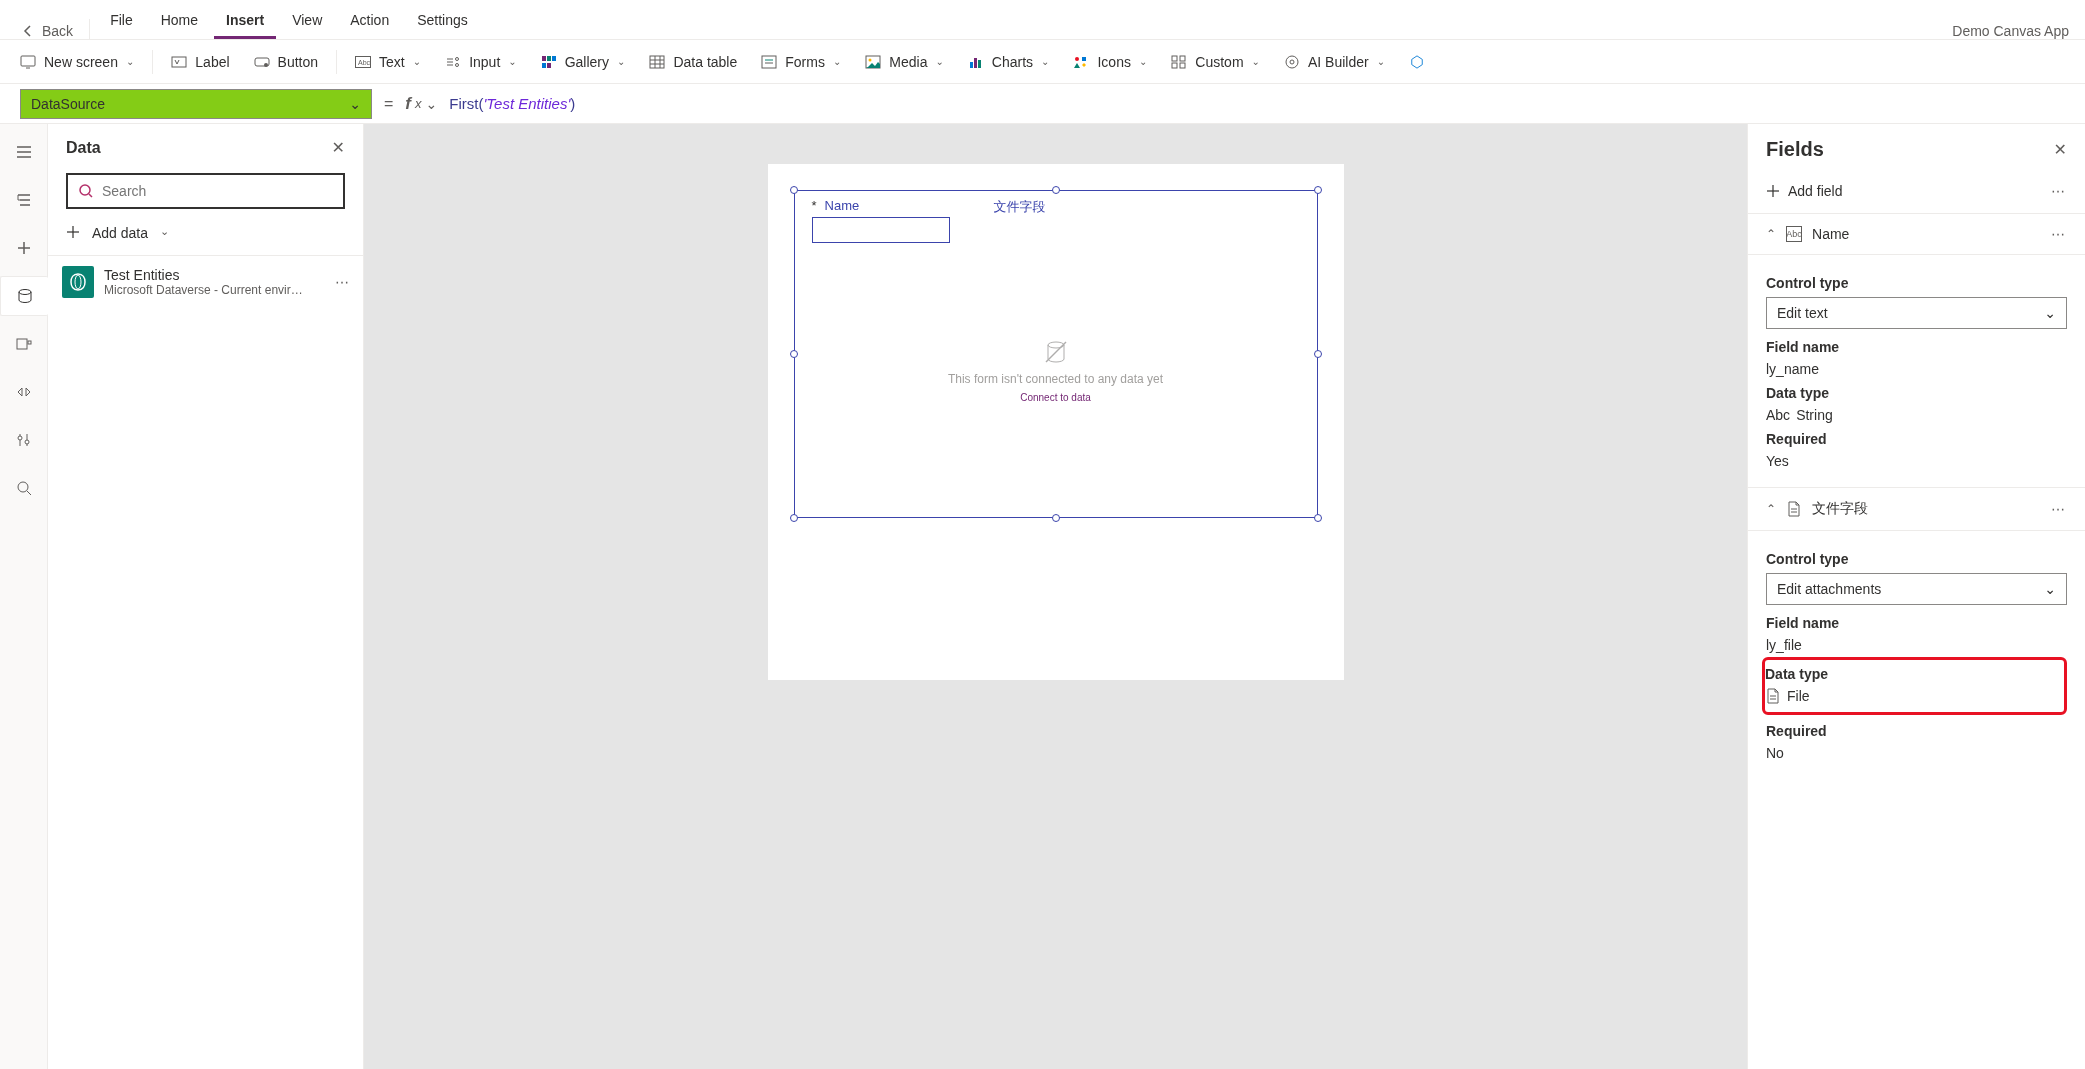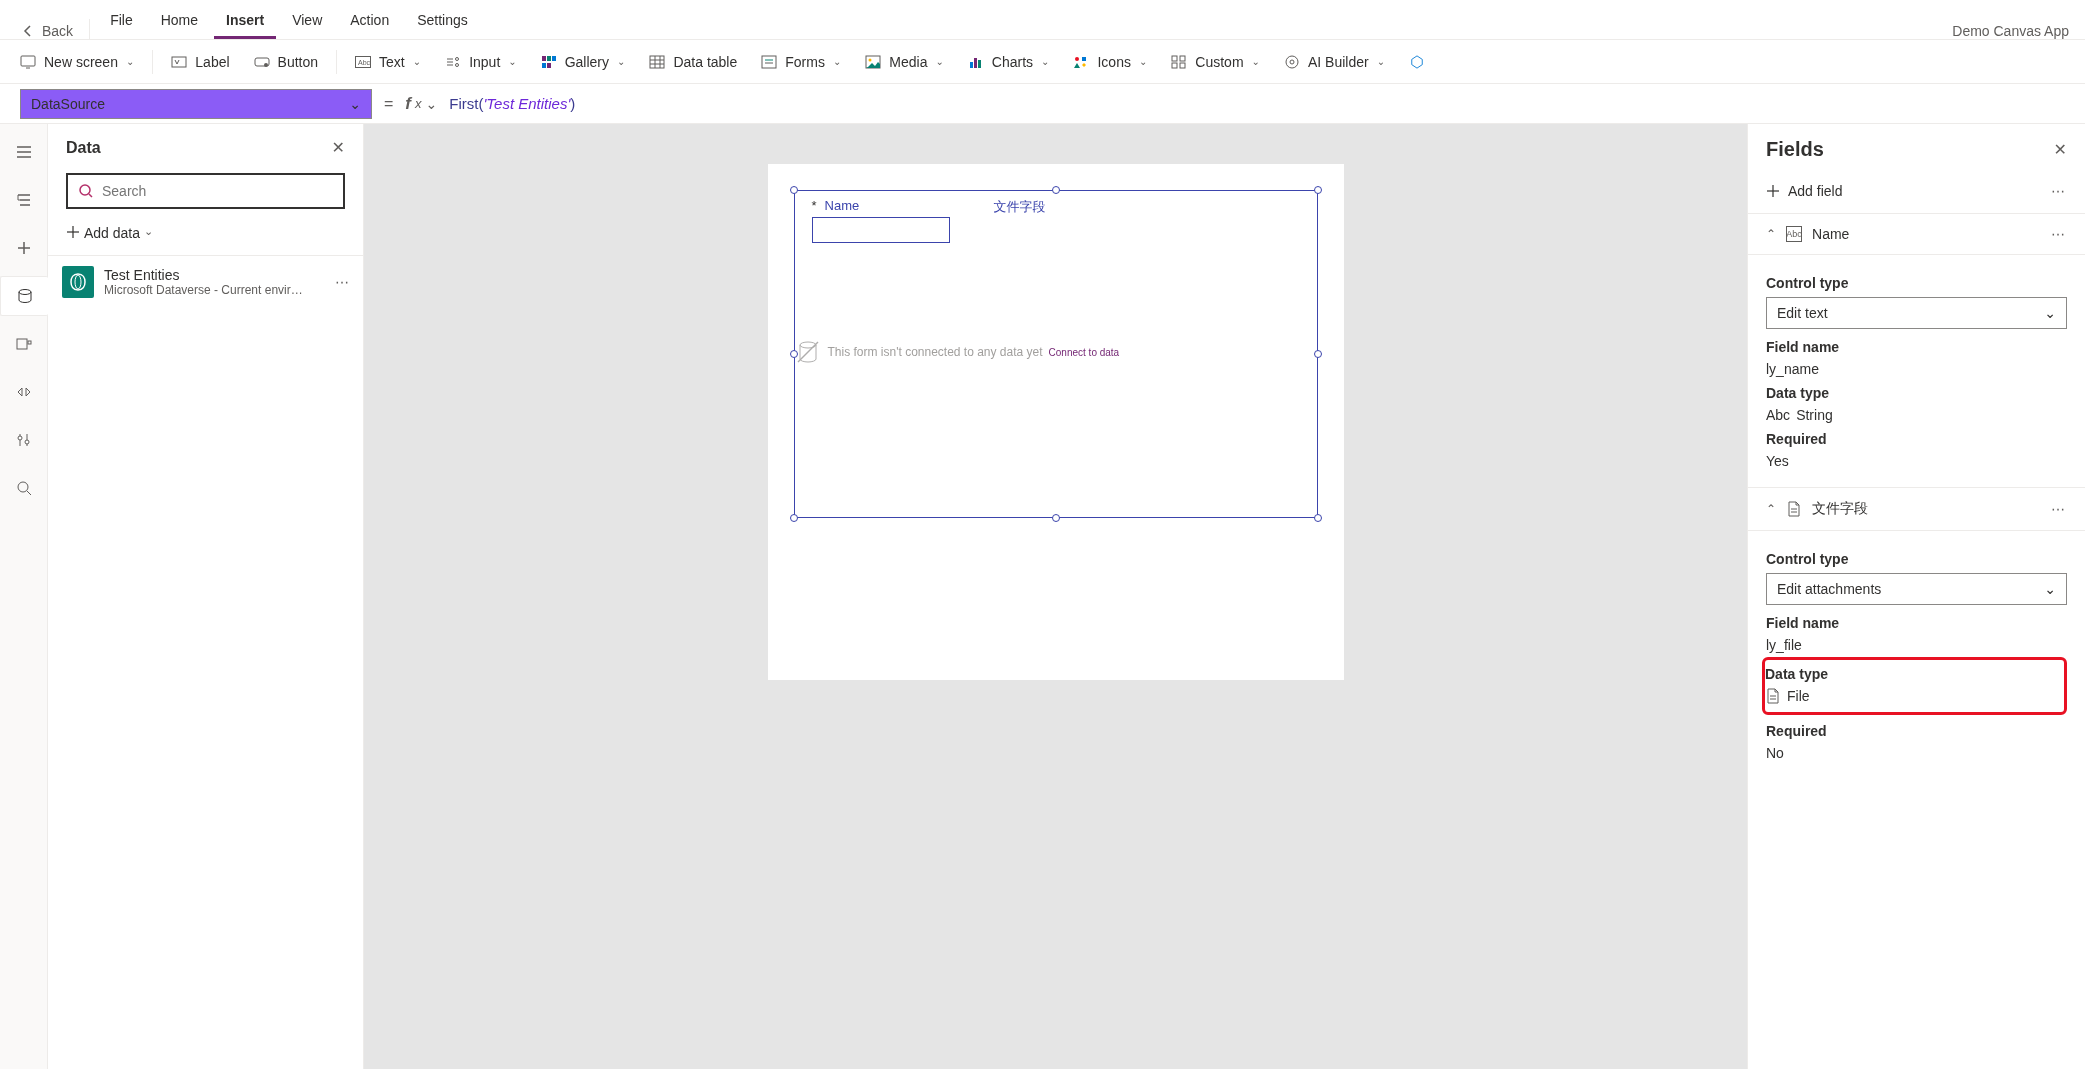--- a/index.html
+++ b/index.html
@@ -16,21 +16,21 @@
 
 
 .ribbon { display: flex; align-items: center; height: 44px; background: #fff; border-bottom: 1px solid #edebe9; padding: 0 10px; gap: 4px; }
 .ribbon-btn { display: flex; align-items: center; gap: 8px; padding: 6px 10px; color: #323130; cursor: pointer; border-radius: 2px; }
 .ribbon-sep { width: 1px; height: 24px; background: #edebe9; margin: 0 4px; }
 .ribbon .chev { font-size: 10px; color: #605e5c; }
 .ribbon .ico { display: inline-flex; width: 16px; height: 16px; align-items: center; justify-content: center; }
 
 
 .formula-bar { display: flex; align-items: center; height: 40px; background: #fff; border-bottom: 1px solid #edebe9; padding: 0 20px; gap: 12px; }
-.prop-select { width: 352px; height: 30px; border: 1px solid #8a8886; display: flex; align-items: center; justify-content: space-between; padding: 0 10px; background: #8b5cf6; cursor: pointer; }
+.prop-select { width: 352px; height: 30px; border: 1px solid #8a8886; display: flex; align-items: center; justify-content: space-between; padding: 0 10px; background: #84cc16; cursor: pointer; }
 .fx-eq { color: #605e5c; font-size: 16px; }
 .fx-icon { display: flex; align-items: center; gap: 4px; color: #605e5c; font-style: italic; font-family: serif; }
 .formula-input { flex: 1; font-family: Consolas, monospace; font-size: 15px; }
 .formula-input .fn { color: #3b3b8f; }
 .formula-input .str { color: #6d28d9; font-style: italic; }
 .formula-input .paren { color: #3b3b8f; }
 
 
 .main { display: flex; height: calc(100vh - 124px); }
 
@@ -38,21 +38,21 @@
 .left-rail { width: 48px; background: #faf9f8; border-right: 1px solid #edebe9; display: flex; flex-direction: column; align-items: center; padding-top: 8px; gap: 8px; }
 .rail-item { width: 40px; height: 40px; display: flex; align-items: center; justify-content: center; cursor: pointer; border-radius: 2px; color: #605e5c; }
 .rail-item.active { background: #fff; border: 1px solid #edebe9; border-right: none; width: 48px; margin-right: -1px; }
 
 
 .data-panel { width: 316px; background: #fff; border-right: 1px solid #edebe9; display: flex; flex-direction: column; }
 .data-panel-header { display: flex; align-items: center; justify-content: space-between; padding: 14px 18px 10px 18px; }
 .data-panel-header h2 { font-size: 16px; font-weight: 600; }
 .search-box { margin: 6px 18px; border: 2px solid #323130; height: 34px; display: flex; align-items: center; gap: 8px; padding: 16px 10px; }
 .search-box input { border: none; outline: none; flex: 1; font-size: 14px; }
-.add-data { display: flex; align-items: flex-start; gap: 4px; padding: 10px 18px; cursor: pointer; color: #323130; margin-bottom: 4px; }
+.add-data { display: flex; align-items: flex-start; gap: 12px; padding: 10px 18px; cursor: pointer; color: #323130; margin-bottom: 4px; }
 .data-panel .hr { height: 1px; background: #edebe9; }
 .ds-item { display: flex; align-items: center; gap: 10px; padding: 10px 14px; cursor: pointer; }
 .ds-icon { width: 32px; height: 32px; background: #088272; border-radius: 2px; display: flex; align-items: center; justify-content: center; color: #fff; }
 .ds-text { flex: 1; }
 .ds-text .title { font-size: 14px; color: #323130; }
 .ds-text .sub { font-size: 12px; color: #605e5c; white-space: nowrap; overflow: hidden; text-overflow: ellipsis; max-width: 200px; }
 .ds-more { color: #605e5c; cursor: pointer; }
 
 
 .canvas-area { flex: 1; background: #e5e5e5; display: flex; align-items: flex-start; justify-content: center; padding-top: 40px; overflow: auto; }
@@ -63,21 +63,21 @@
 
 .form-fields { position: absolute; left: 10px; top: 8px; display: flex; gap: 24px; margin-left: 8px; }
 .field-group { display: flex; flex-direction: column; gap: 4px; }
 .field-label { color: #3b44ac; font-size: 13px; }
 .req { color: #323130; margin-right: 8px; }
 .text-input { width: 138px; height: 26px; border: 1px solid #3b44ac; background: #fff; }
 .file-box { width: 138px; border: 1px solid #3b44ac; padding: 10px 8px 40px 8px; }
 .file-box .nofile { font-size: 13px; margin-bottom: 16px; }
 .file-box .upload { font-size: 13px; display: flex; align-items: center; gap: 6px; cursor: pointer; }
 
-.form-empty { position: absolute; left: 0; right: 0; top: 148px; display: flex; flex-direction: row; align-items: center; gap: 6px; }
+.form-empty { position: absolute; left: 0; right: 0; top: 148px; display: flex; flex-direction: column; align-items: center; gap: 6px; }
 .db-icon { width: 28px; height: 28px; opacity: 0.5; }
 .empty-text { font-size: 12px; color: #a19f9d; }
 .connect-link { font-size: 10px; color: #742774; cursor: pointer; }
 
 
 .fields-panel { width: 338px; background: #fff; border-left: 1px solid #edebe9; overflow-y: auto; }
 .fields-header { display: flex; align-items: center; justify-content: space-between; padding: 14px 18px; }
 .fields-header h2 { font-size: 20px; font-weight: 600; }
 .add-field-row { display: flex; align-items: center; justify-content: space-between; padding: 8px 18px 14px 18px; }
 .add-field { display: flex; align-items: center; gap: 8px; color: #323130; cursor: pointer; }

